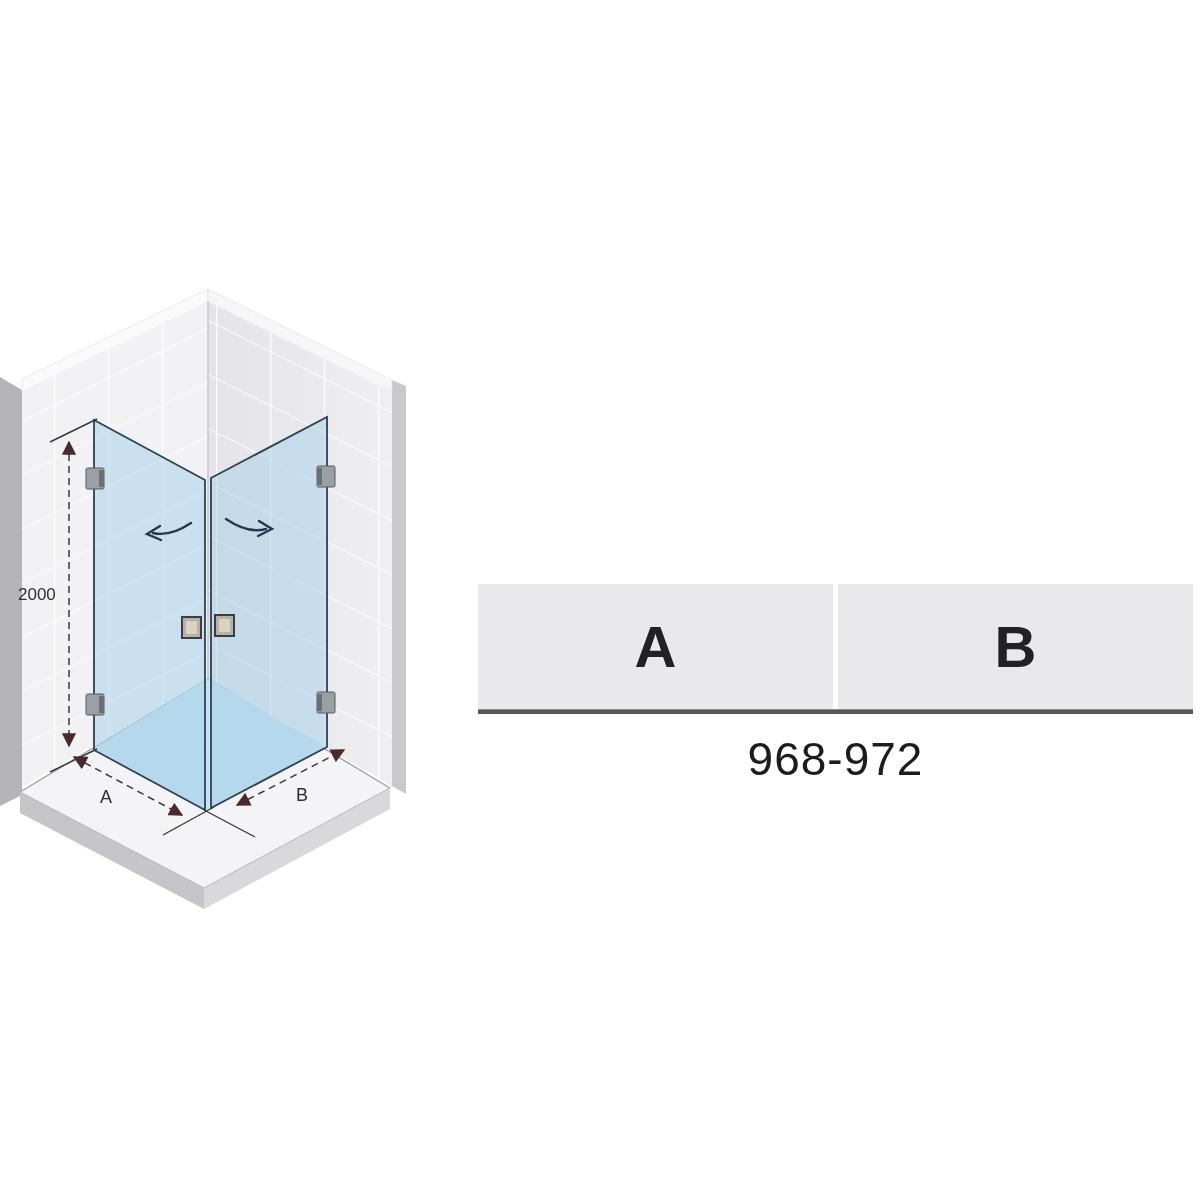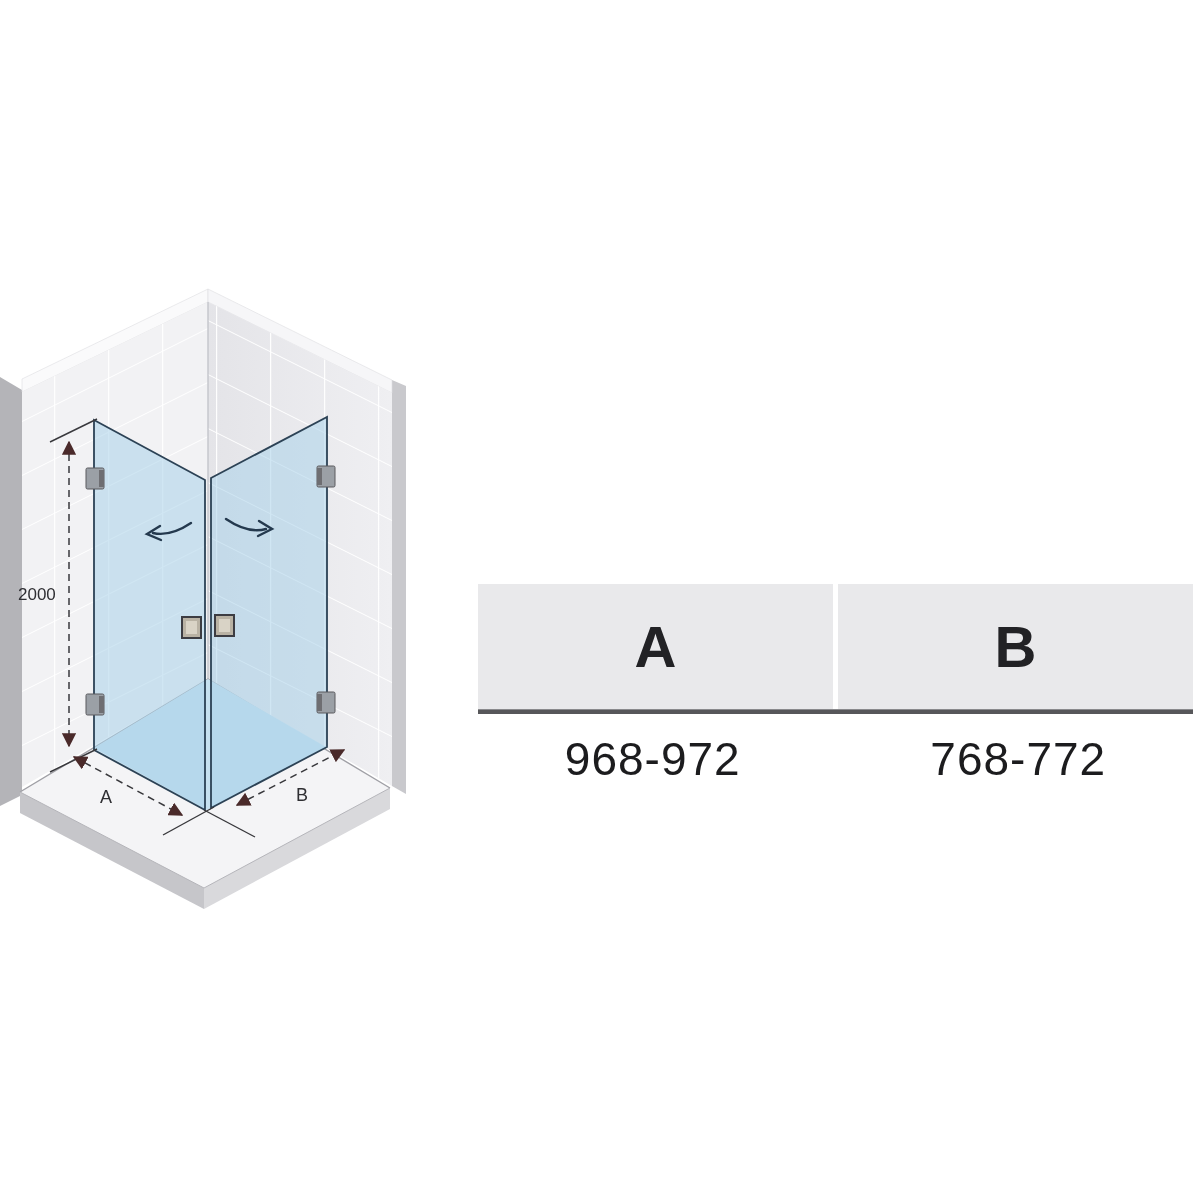--- a/index.html
+++ b/index.html
@@ -171,15 +171,14 @@
 </svg>
 
 <div class="size-table">
   <div class="thead">
     <div class="cell">A</div>
     <div class="cell">B</div>
   </div>
   <div class="rule"></div>
   <div class="tvals">
     <div class="cell">968-972</div>
-    <div class="cell">768-772</div>
   </div>
 </div>
 
 </body></html>

